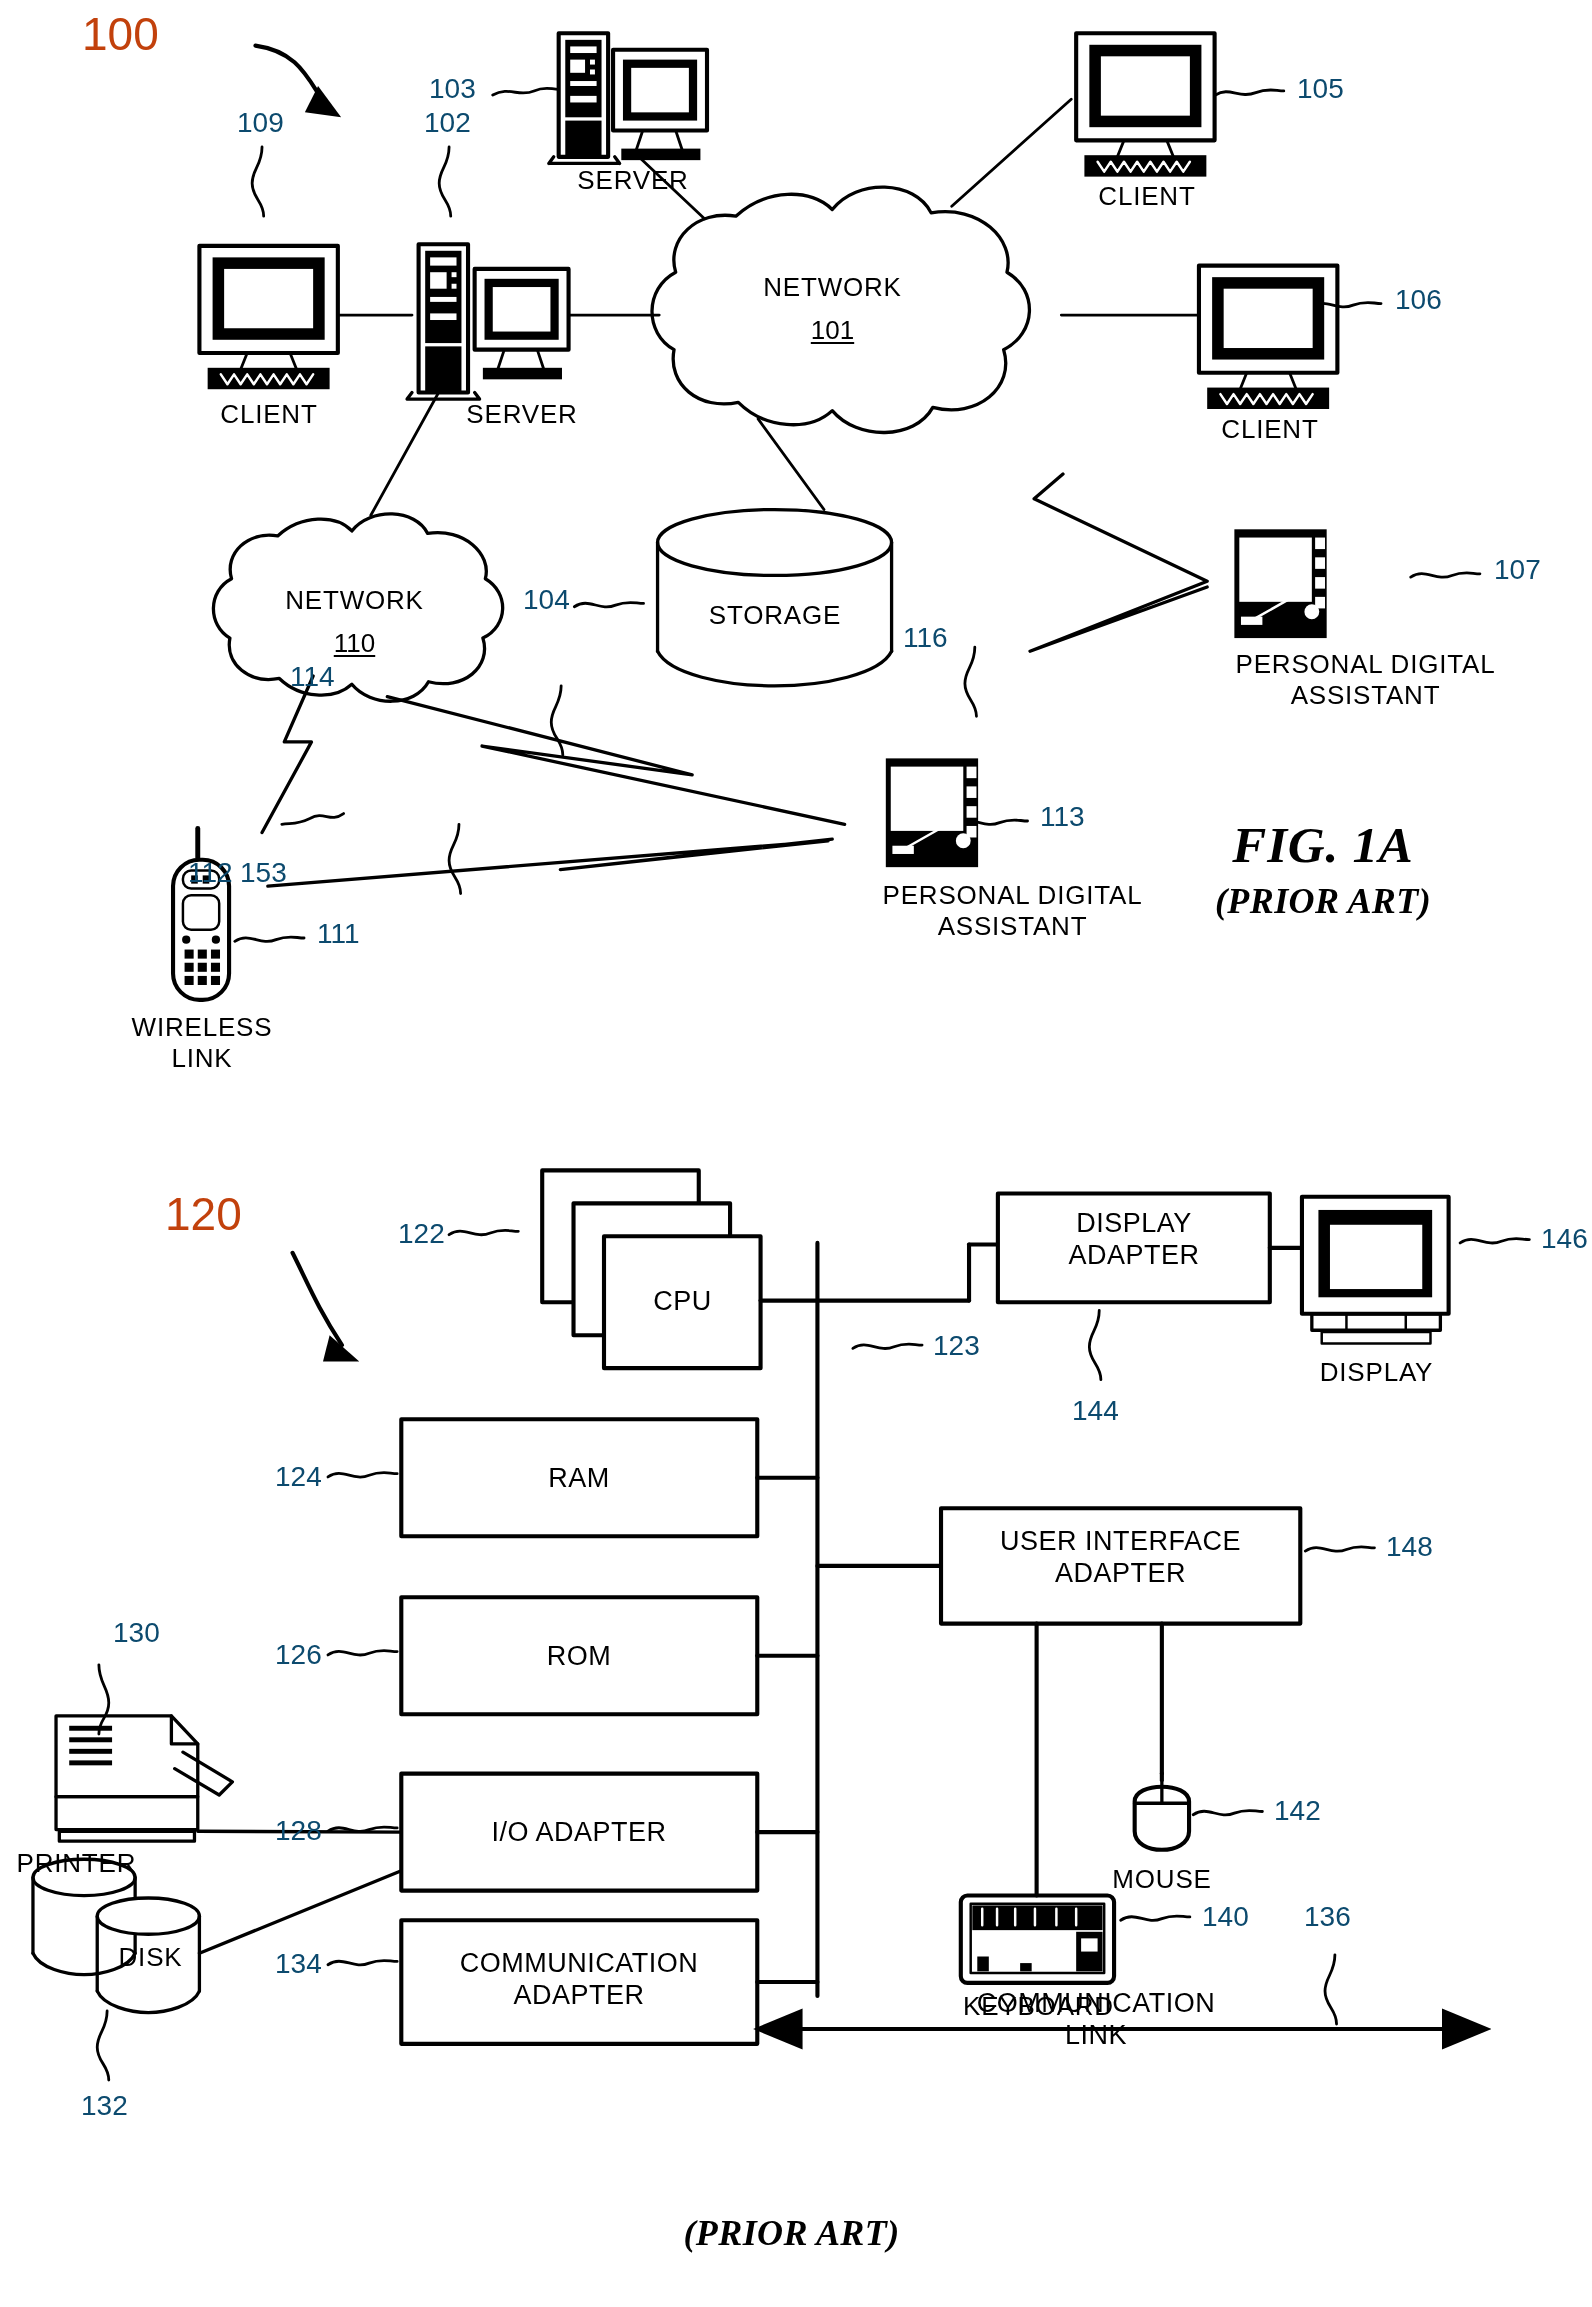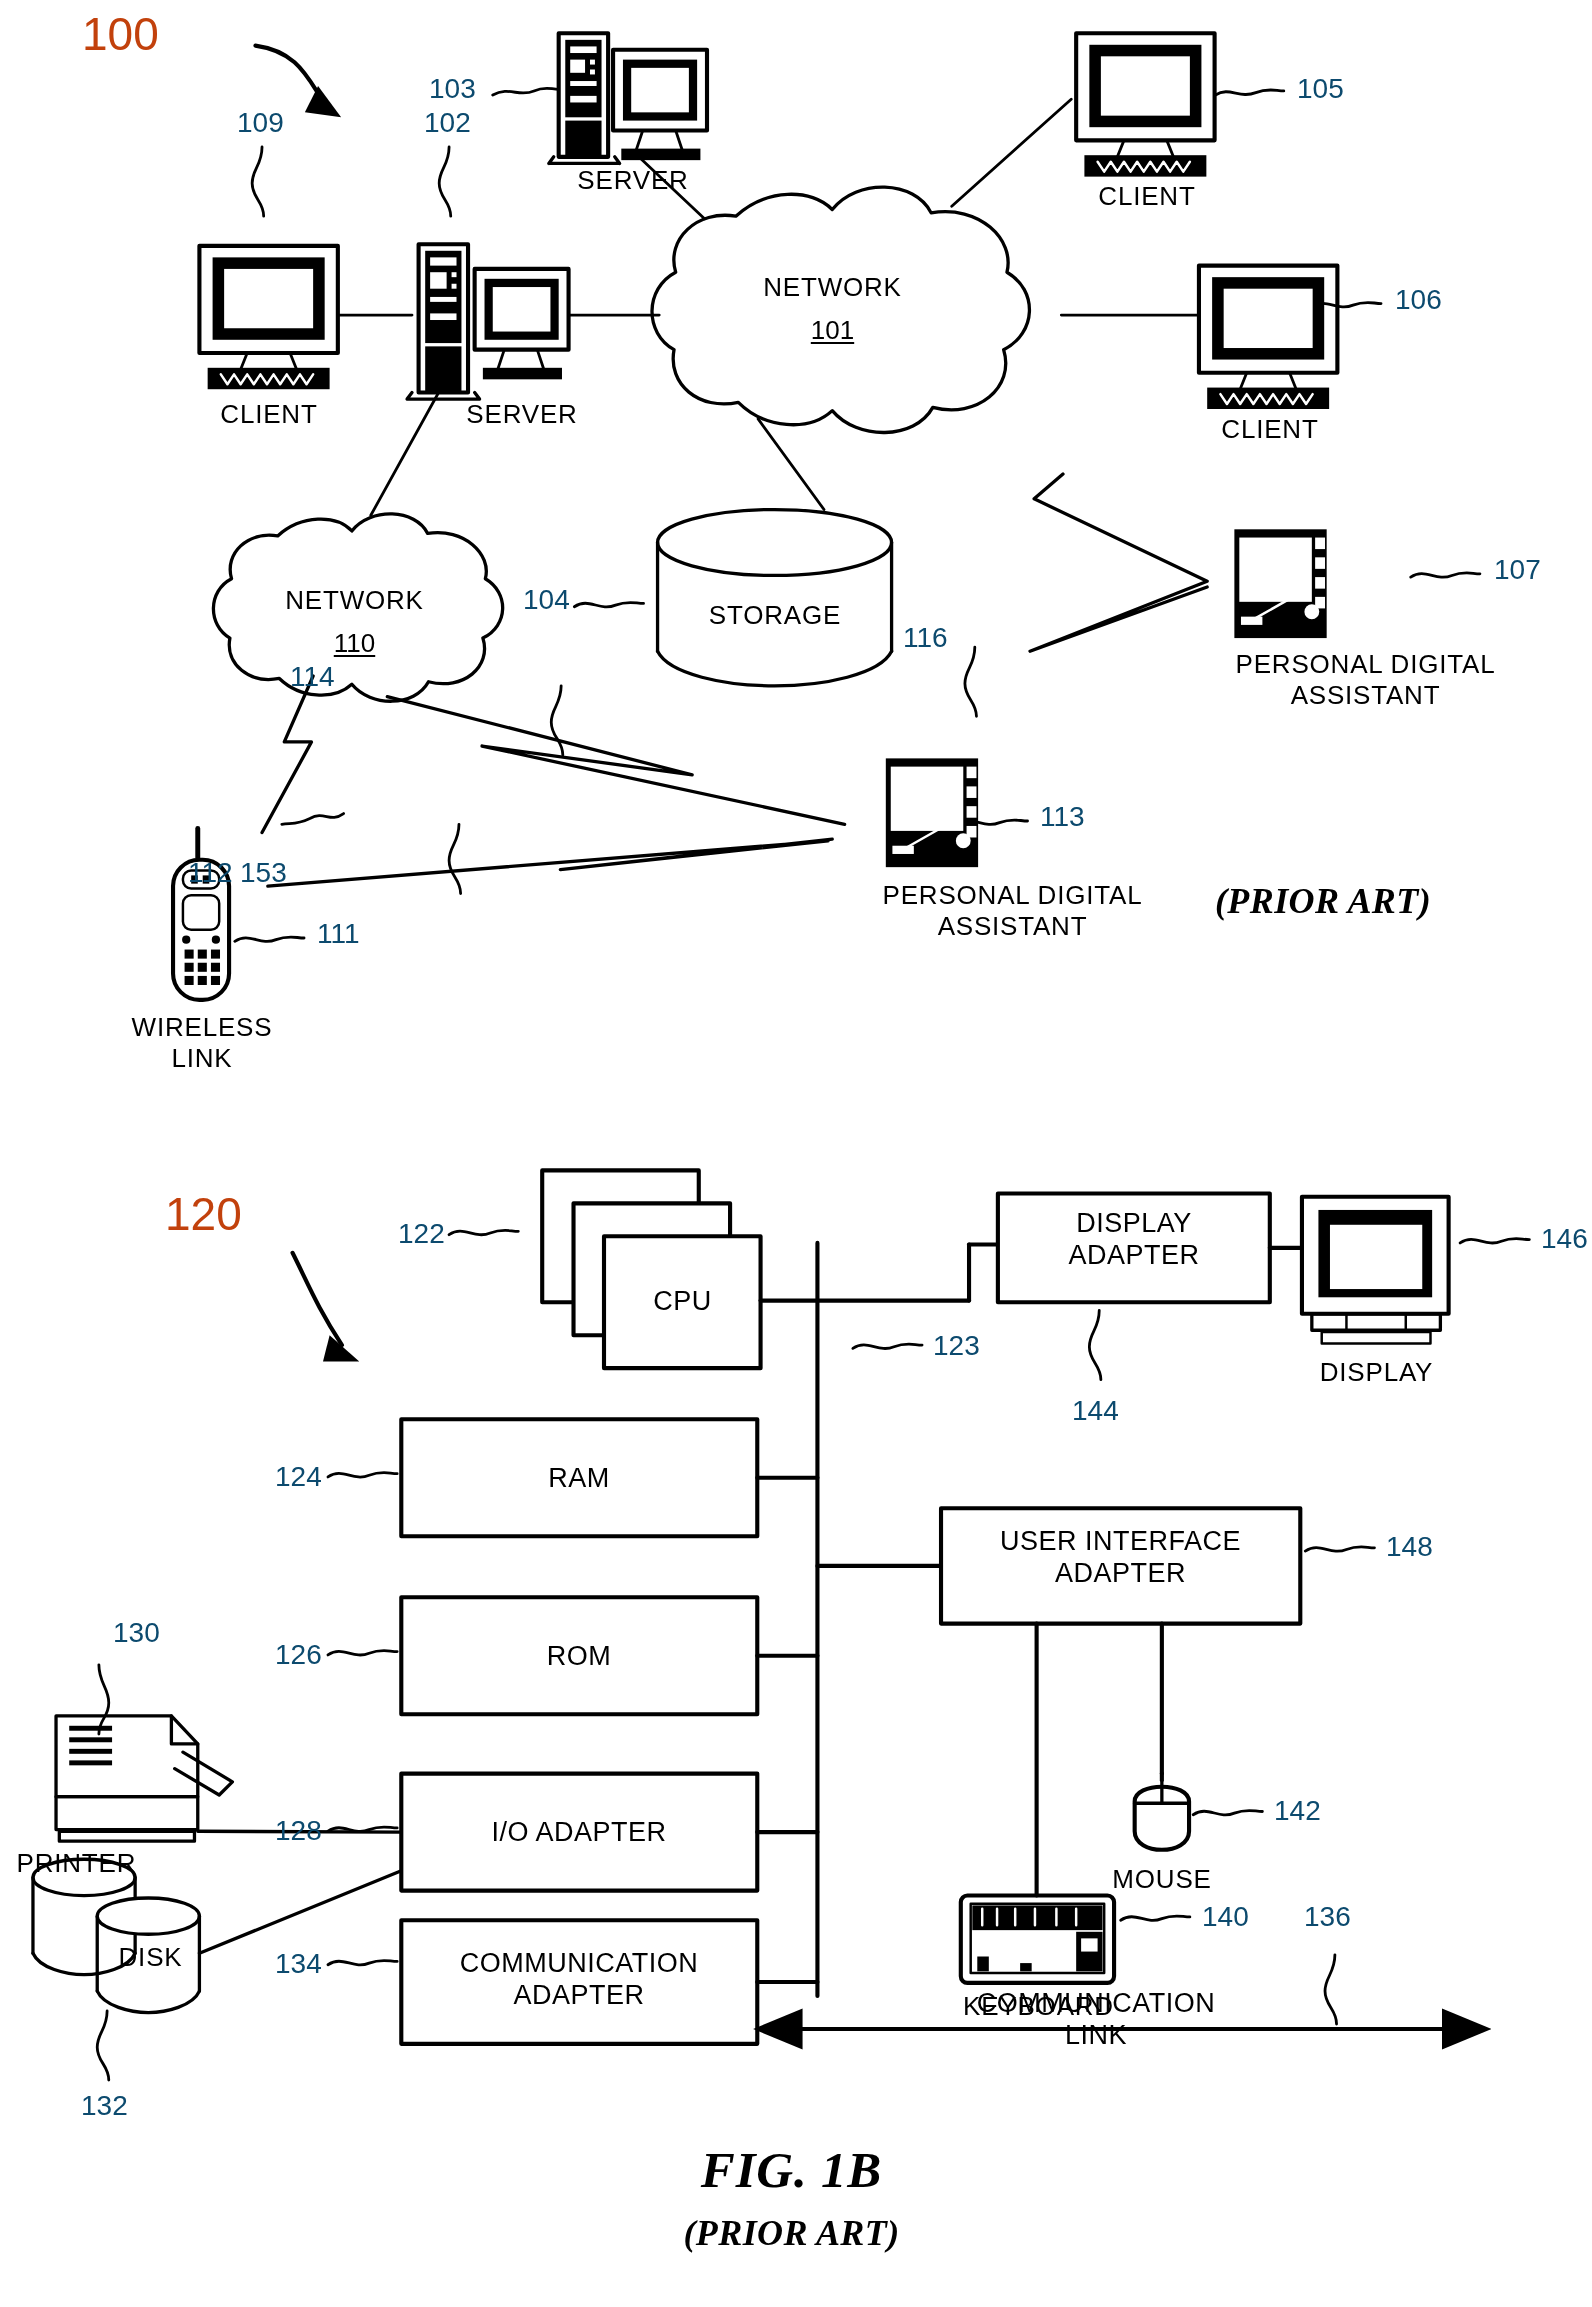--- a/index.html
+++ b/index.html
@@ -421,20 +421,21 @@
   <div class="devlabel" style="left:1184px; top:649px; width:363px; white-space:normal;">PERSONAL DIGITAL ASSISTANT</div>
   <div class="devlabel" style="left:831px; top:880px; width:363px; white-space:normal;">PERSONAL DIGITAL ASSISTANT</div>
   <div class="devlabel" style="left:99px; top:1012px; width:206px; white-space:normal;">WIRELESS LINK</div>
 
   <div class="cloudlabel" style="left:742px; top:272px; width:181px;">NETWORK</div>
   <div class="cloudnum" style="left:742px; top:315px; width:181px;">101</div>
 
   <div class="cloudlabel" style="left:264px; top:585px; width:181px;">NETWORK</div>
   <div class="cloudnum" style="left:264px; top:628px; width:181px;">110</div>
 
+  <div class="figcap figcap-main" style="left:1187px; top:816px; width:272px;">FIG. 1A</div>
   <div class="figcap figcap-sub" style="left:1187px; top:880px; width:272px;">(PRIOR ART)</div>
 
   <div class="num-big" style="left:165px; top:1187px;">120</div>
 
   <div class="num" style="left:398px; top:1218px;">122</div>
   <div class="num" style="left:275px; top:1461px;">124</div>
   <div class="num" style="left:275px; top:1639px;">126</div>
   <div class="num" style="left:275px; top:1815px;">128</div>
   <div class="num" style="left:275px; top:1948px;">134</div>
   <div class="num" style="left:933px; top:1330px;">123</div>
@@ -460,17 +461,16 @@
 
   <div class="devlabel" style="left:16.5px; top:1848px; width:198px; text-align:left;">PRINTER</div>
   <div class="devlabel" style="left:97px; top:1942px; width:107px;">DISK</div>
   <div class="devlabel" style="left:1286px; top:1357px; width:181px;">DISPLAY</div>
   <div class="devlabel" style="left:1086px; top:1864px; width:152px;">MOUSE</div>
   <div class="devlabel" style="left:941px; top:1991px; width:195px;">KEYBOARD</div>
 
   <div class="boxtext" style="left:890px; top:1988px; width:412px;">COMMUNICATION
 LINK</div>
 
-  <div class="figcap figcap-main" style="left:577px; top:2141px; width:429px;">FIG. 1B</div>
   <div class="figcap figcap-sub" style="left:577px; top:2212px; width:429px;">(PRIOR ART)</div>
 
 </div>
 
 
 </body></html>

